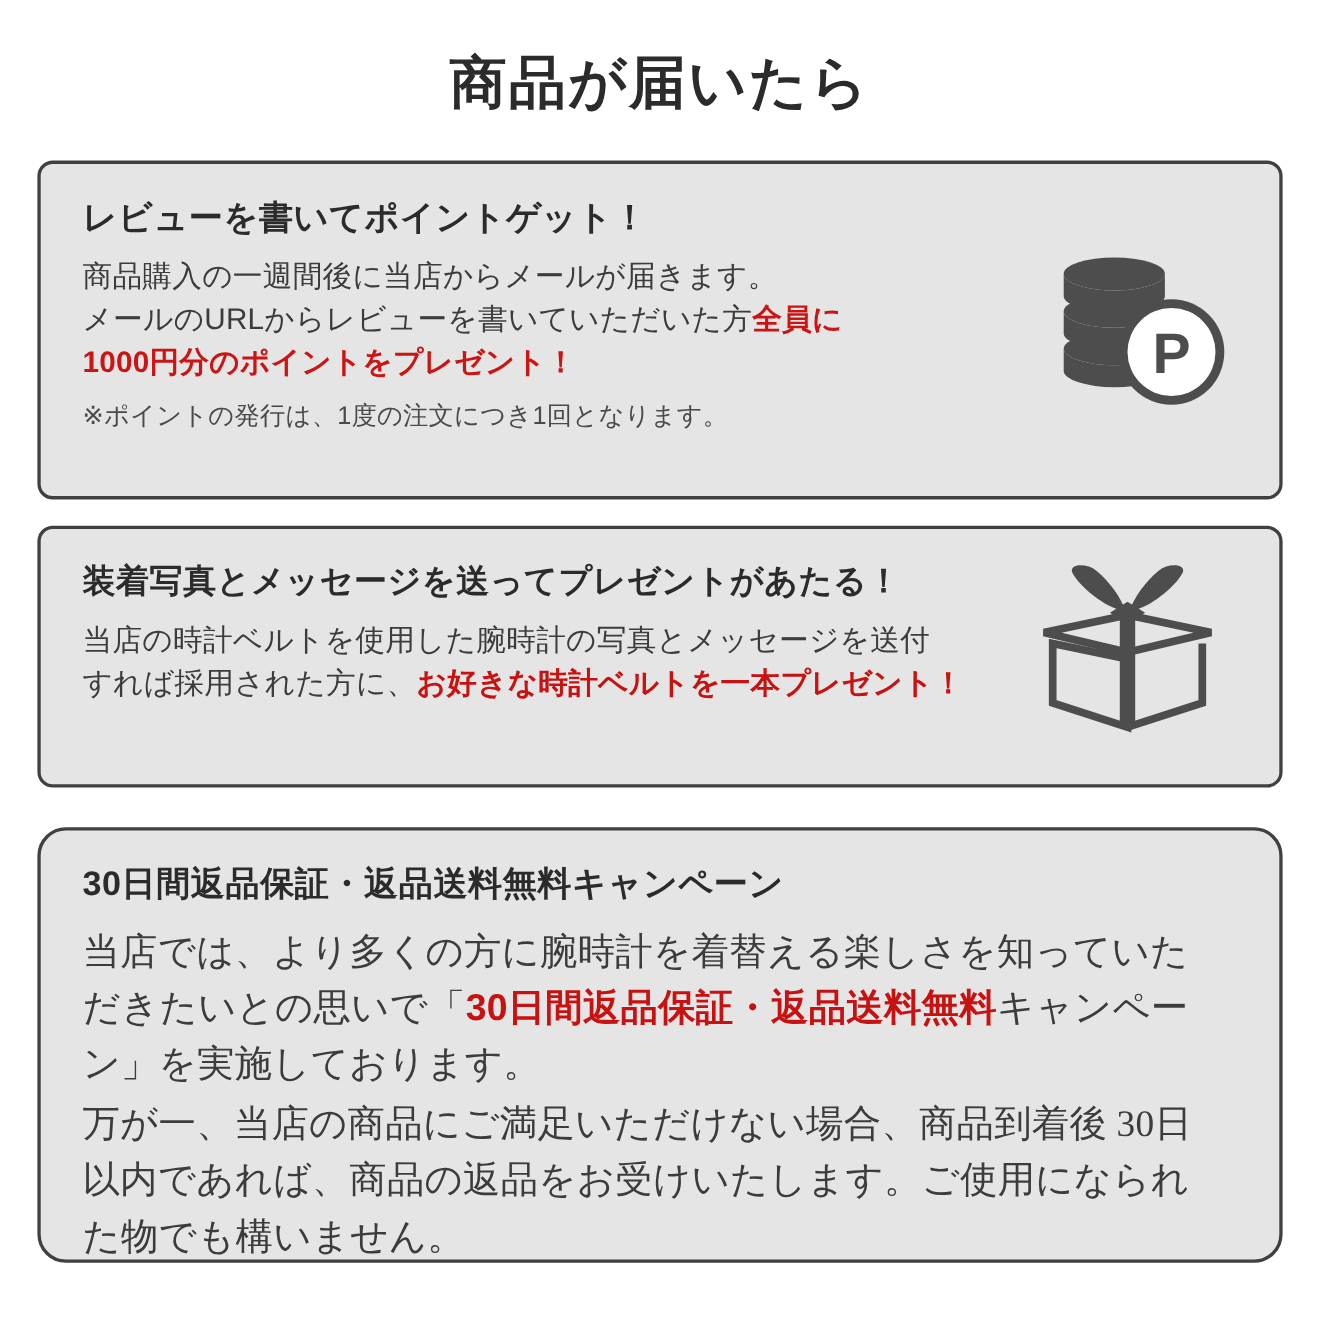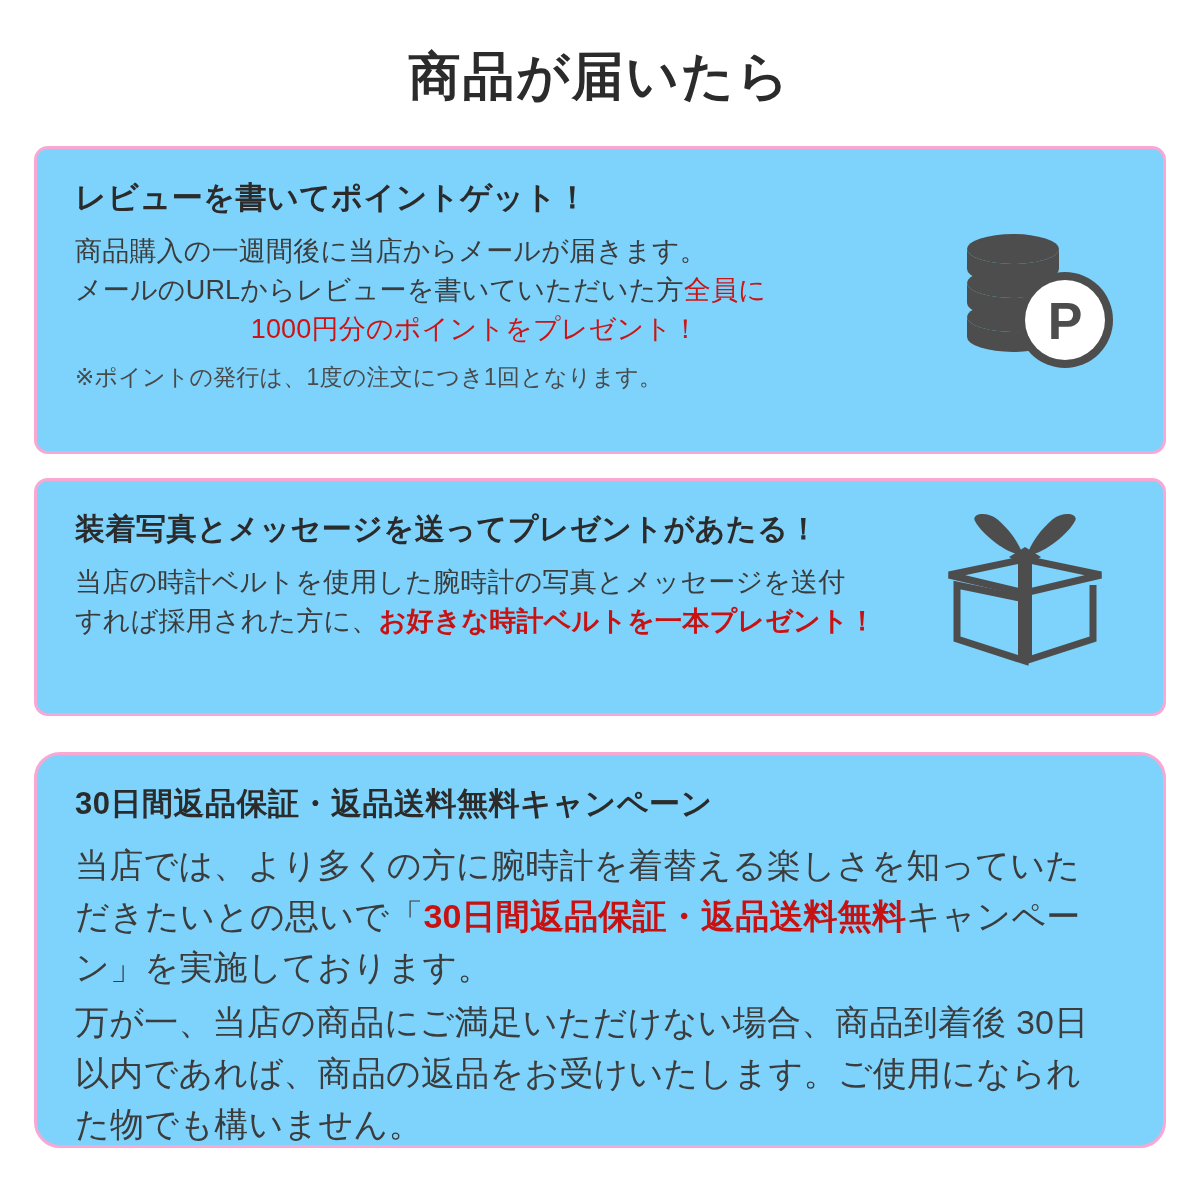--- a/index.html
+++ b/index.html
@@ -30,23 +30,23 @@
     padding-top: 48px;
     padding-bottom: 0;
     line-height: 1.1;
   }
 
   .card {
     position: absolute;
     left: 34px;
     width: 1132px;
     box-sizing: border-box;
-    border: 3px solid #f9a8d4;
+    border: 3px solid #404040;
     border-radius: 14px;
-    background: #7dd3fc;
+    background: #e5e5e5;
   }
   .card-1 { top: 146px; height: 308px; }
   .card-2 { top: 478px; height: 238px; }
   .card-3 { top: 752px; height: 396px; border-radius: 26px; }
 
   .card-inner {
     position: relative;
     height: 100%;
     padding: 30px 38px;
     box-sizing: border-box;
@@ -77,22 +77,21 @@
   }
   .body-block {
     font-size: 34px;
     line-height: 1.5;
     color: #3c3c3c;
     margin: 0;
     letter-spacing: 0.2px;
   }
   .red {
     color: #cc1414;
-    font-weight: normal;
-    text-align: center;
+    font-weight: bold;
   }
   .red-strong {
     color: #c81111;
     font-weight: bold;
   }
   .note {
     font-size: 23px;
     color: #4a4a4a;
     margin-top: 12px;
     letter-spacing: 0.2px;
@@ -111,21 +110,21 @@
     height: 150px;
   }
   
   .icon-gift {
     position: absolute;
     right: 48px;
     top: 32px;
     width: 180px;
     height: 165px;
   }
-  .title-3-line2 { margin-top: 4px; }
+  .title-3-line2 { margin-top: 4px; font-family: Liberation Serif, serif; }
 </style>
 </head>
 <body>
 
 <div class="page">
 
   <h1 class="page-title">商品が届いたら</h1>
 
   <section class="card card-1">
     <div class="card-inner">

